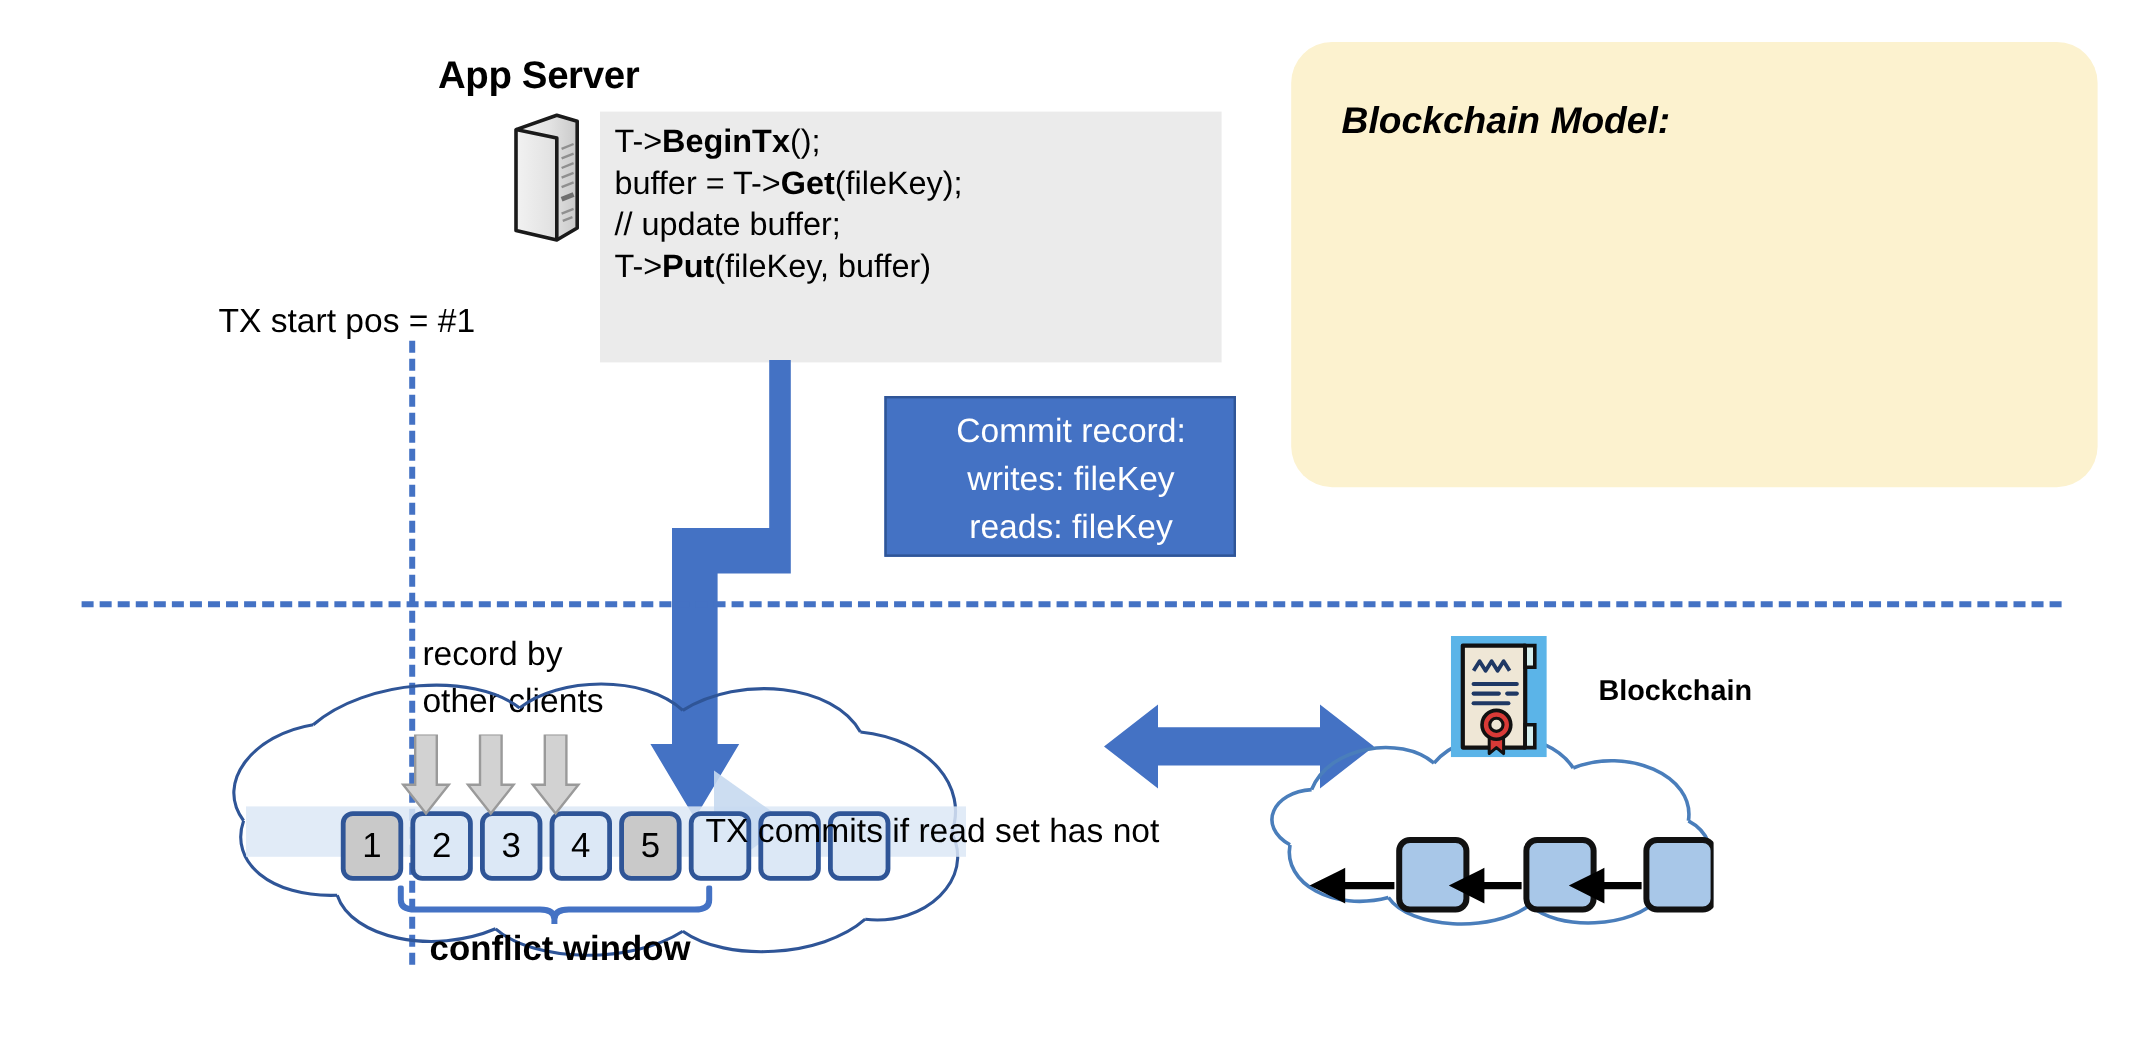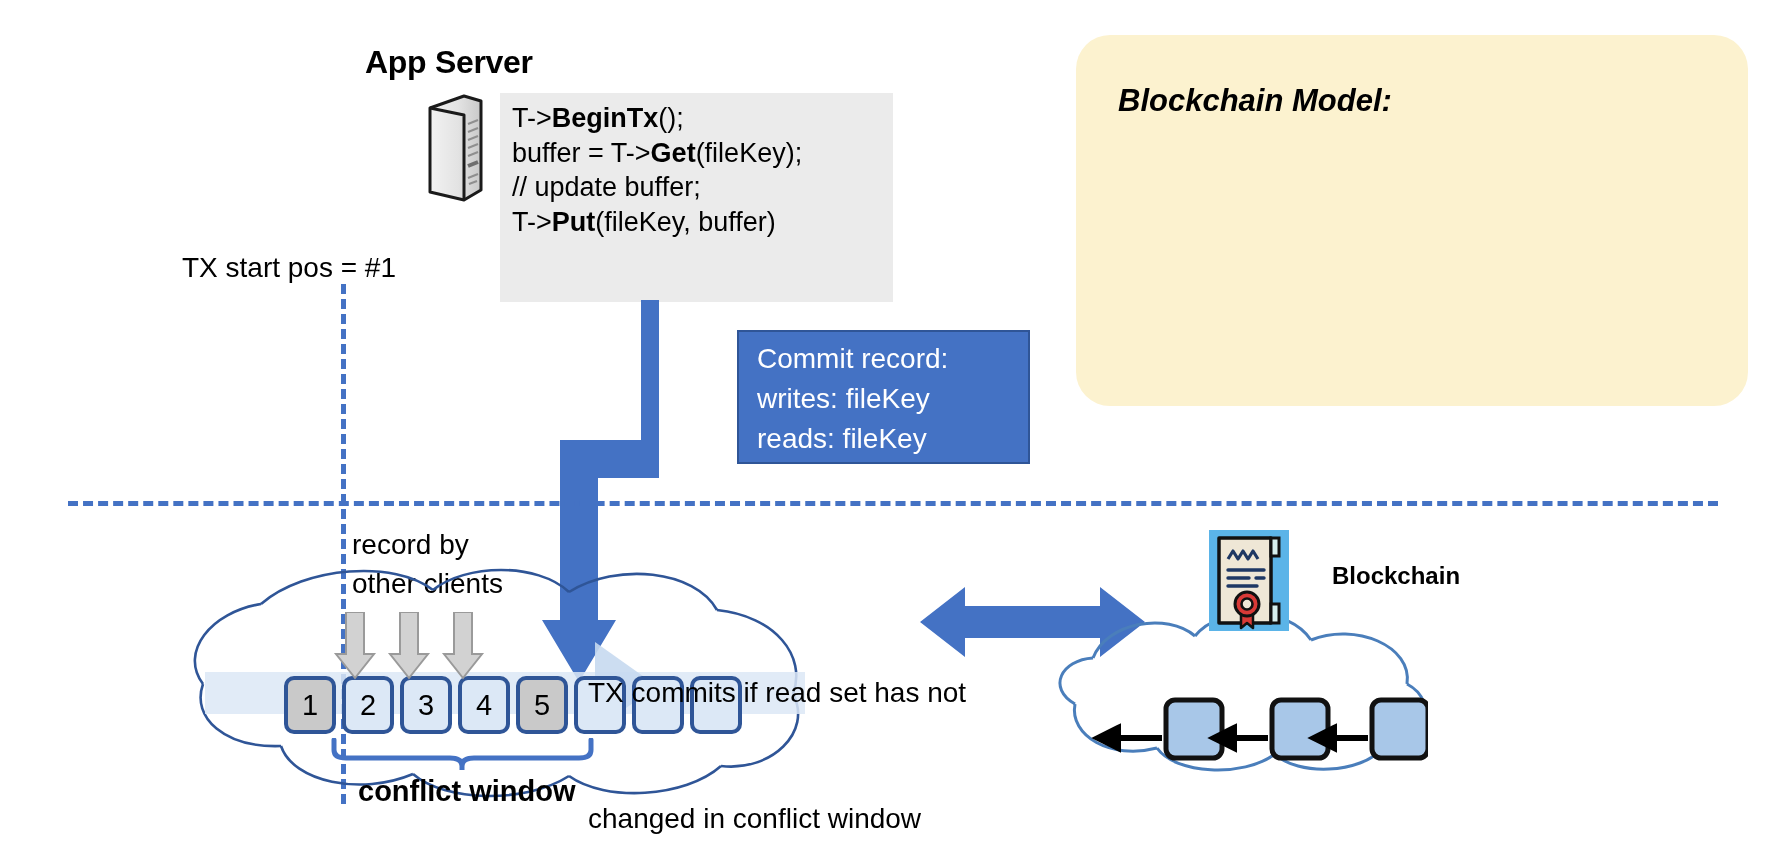--- a/index.html
+++ b/index.html
@@ -19,21 +19,21 @@
   #app-server-title {
     left: 365px; top: 44px;
     font-size: 32px; font-weight: bold;
     letter-spacing: -0.3px;
   }
   #server-icon { left: 424px; top: 92px; width: 62px; height: 112px; }
 
   
   #code-block {
     left: 500px; top: 93px;
-    width: 393px; height: 209px;
+    width: 518px; height: 209px;
     background: #ebebeb;
     padding: 8px 0 0 12px;
     box-sizing: border-box;
   }
   #code-block .line {
     font-size: 27px;
     line-height: 34.5px;
     white-space: pre;
     color: #000;
   }
@@ -54,20 +54,21 @@
   }
 
   
   #commit-record-box {
     left: 737px; top: 330px;
     width: 293px; height: 134px;
     background: #4472c4;
     border: 2px solid #2f5597;
     padding: 7px 0 0 18px;
     box-sizing: border-box;
+    text-align: center;
   }
   #commit-record-box .line {
     font-size: 28px; line-height: 40px;
     color: #ffffff; white-space: pre;
   }
 
   
   #commit-arrow { left: 540px; top: 300px; width: 120px; height: 400px; }
 
   
@@ -246,21 +247,20 @@
 <div class="abs" id="conflict-brace">
   <svg width="265" height="34" viewBox="0 0 265 34">
     <path d="M4 2 L4 12 C4 18 9 20 16 20 L120 20 C127 20 132 22 132 28 L132 32
              L132 28 C132 22 137 20 144 20 L249 20 C256 20 261 18 261 12 L261 2" fill="none" stroke="#4472c4" stroke-width="5" stroke-linecap="round"></path>
   </svg>
 </div>
 <div class="abs" id="conflict-label">conflict window</div>
 
 <div class="abs" id="tx-commits-note">
   <div>TX commits if read set has not</div>
-  <div>changed in conflict window</div>
 </div>
 
 <div class="abs" id="bidir-arrow">
   <svg width="225" height="75" viewBox="0 0 225 75">
     <path d="M0 37 L45 2 L45 21 L180 21 L180 2 L225 37 L180 72 L180 53 L45 53 L45 72 Z" fill="#4472c4"></path>
   </svg>
 </div>
 
 <div class="abs" id="blockchain-cloud">
   <svg width="420" height="185" viewBox="0 0 420 185">

